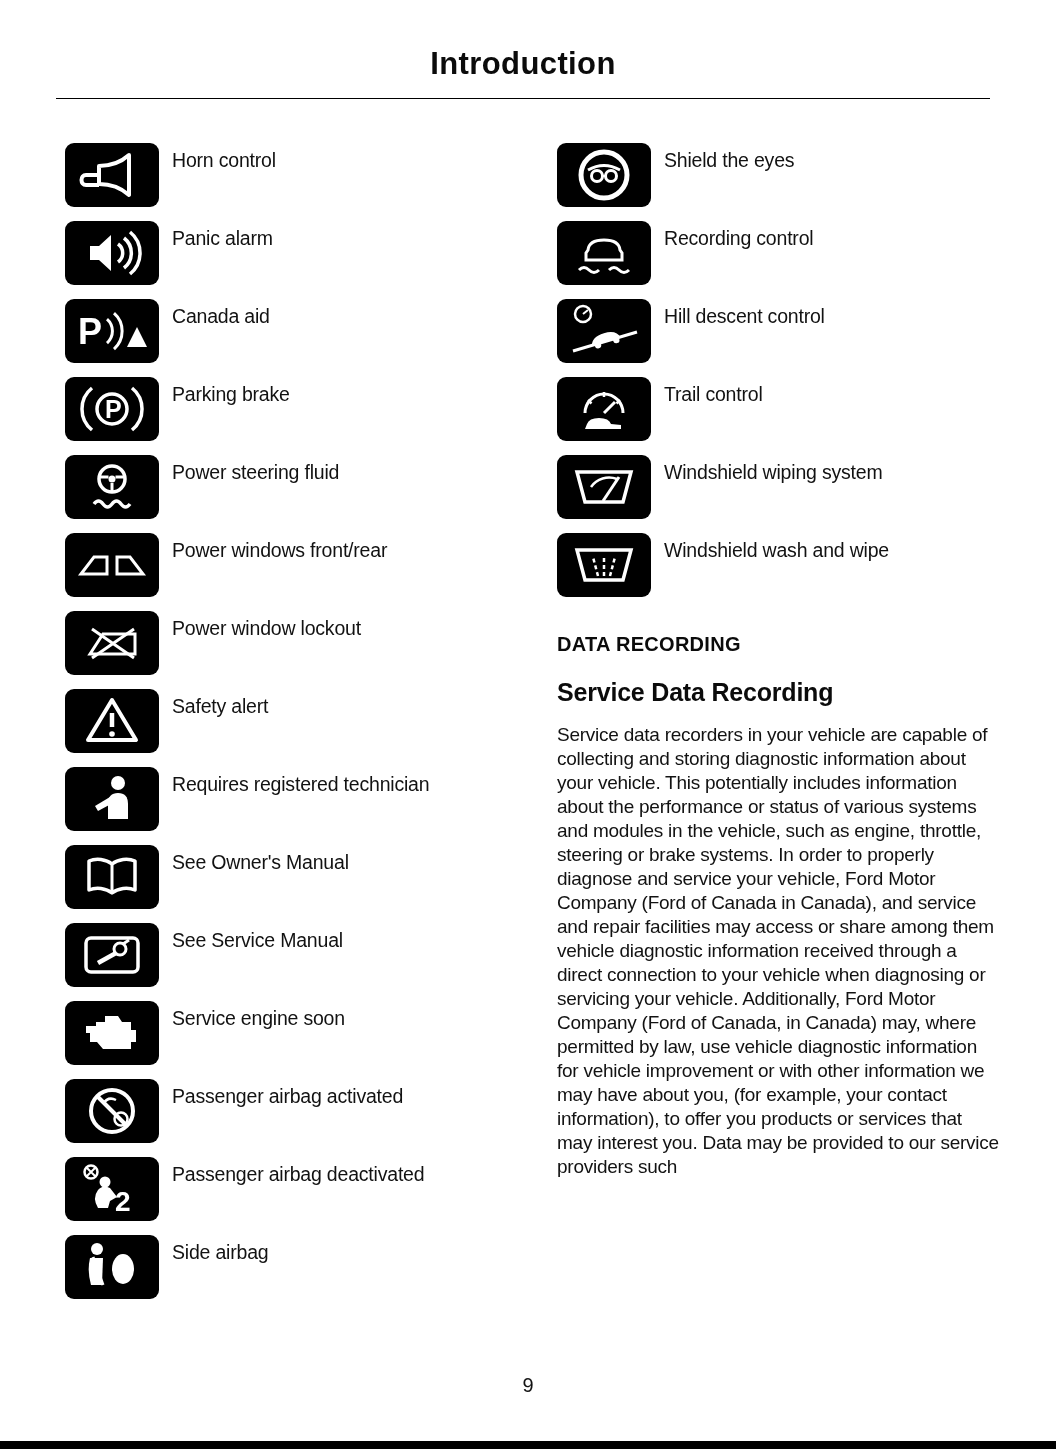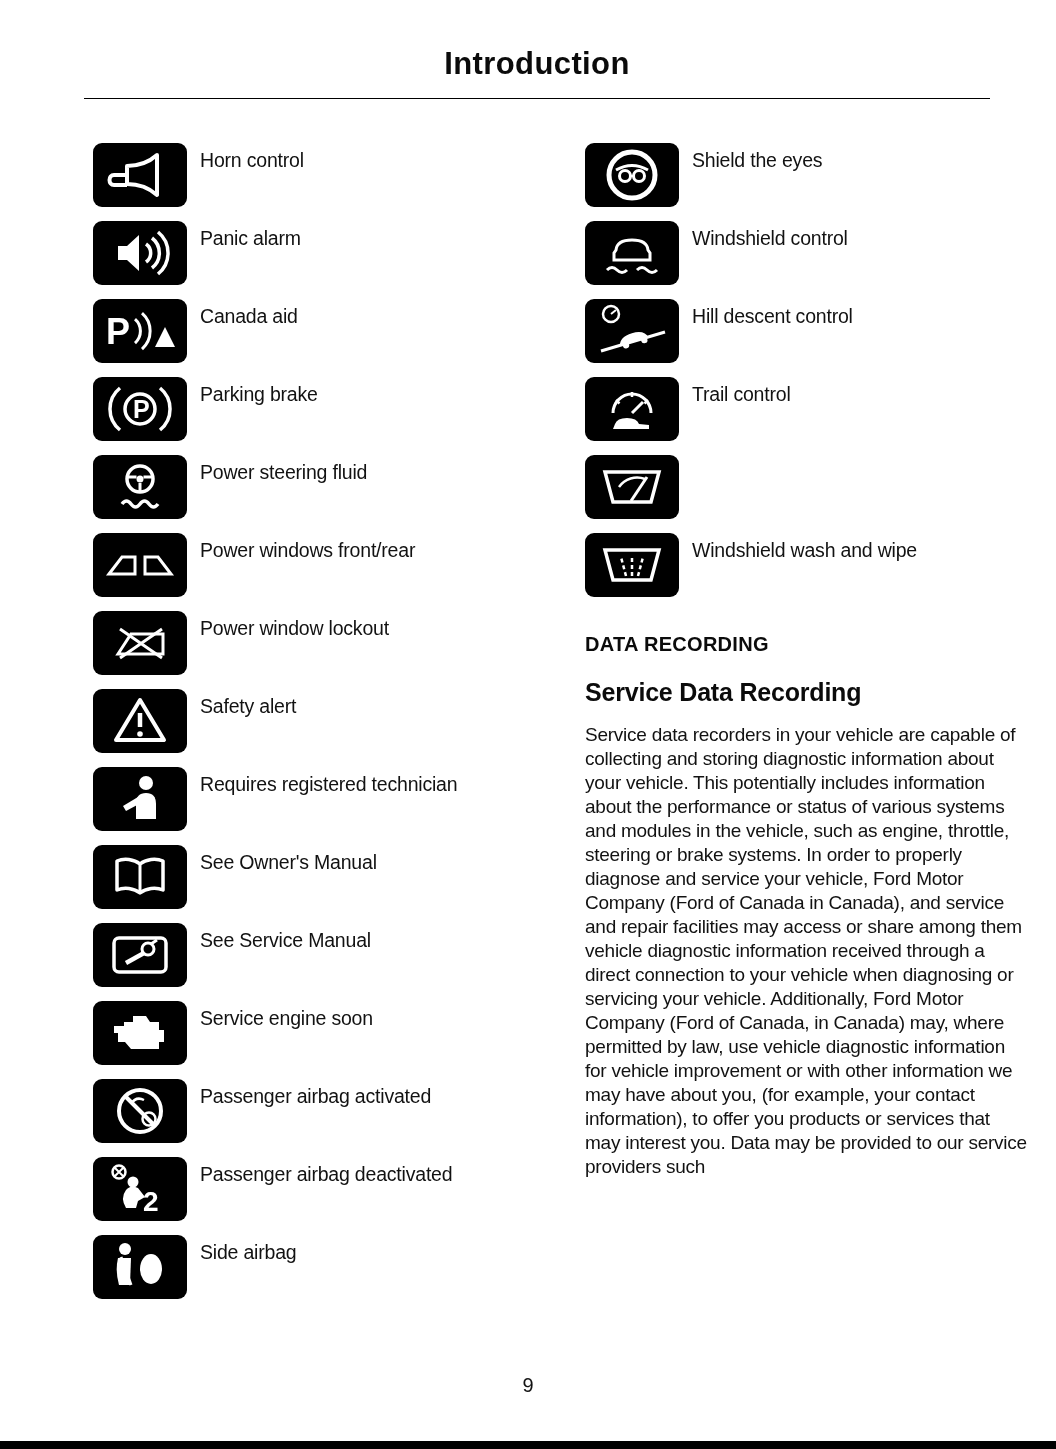--- a/index.html
+++ b/index.html
@@ -1,21 +1,21 @@
 <!DOCTYPE html>
 <html><head>
 <meta charset="utf-8">
 <style>
   * { margin:0; padding:0; box-sizing:border-box; }
   html,body { background:#ffffff; }
   body {
     width:1056px; height:1449px; position:relative; overflow:hidden;
     font-family:"Liberation Sans", sans-serif; color:#111;
   }
-  .page { padding:46px 66px 0 84px; height:100%; position:relative; }
+  .page { padding:46px 66px 0 56px; height:100%; position:relative; }
   .page-title {
     text-align:center; font-size:31px; font-weight:700; letter-spacing:.4px;
     color:#0b0b0b; margin-bottom:16px;
   }
   .title-rule { border:none; border-top:1.6px solid #000; margin:0 0 44px 0; }
   .columns { display:flex; margin-left:9px; }
   .col-left  { width:448px; flex:0 0 448px; margin-right:44px; }
   .col-right { width:443px; flex:0 0 443px; }
   .sym-row { display:flex; align-items:flex-start; margin-bottom:14px; height:64px; }
   .icon-box {
@@ -243,21 +243,21 @@
         <div class="sym-label">Shield the eyes</div>
       </div>
 
       <div class="sym-row">
         <div class="icon-box">
           <svg viewBox="0 0 94 64">
               <path d="M31 29 q1 -10 16 -10 q15 0 16 10 l2 3 v7 H29 v-7 z" fill="none" stroke="#fff" stroke-width="3"></path>
               <path d="M22 49 q5 -5 10 0 t10 0 M52 49 q5 -5 10 0 t10 0" fill="none" stroke="#fff" stroke-width="3"></path>
             </svg>
         </div>
-        <div class="sym-label">Windshield control</div>
+        <div class="sym-label">Recording control</div>
       </div>
 
       <div class="sym-row">
         <div class="icon-box">
           <svg viewBox="0 0 94 64">
               <circle cx="26" cy="15" r="8" fill="none" stroke="#fff" stroke-width="2.5"></circle>
               <path d="M26 15 L31 11" stroke="#fff" stroke-width="2"></path>
               <path d="M16 52 L80 33" stroke="#fff" stroke-width="3"></path>
               <g transform="rotate(-16 48 38)">
                 <path d="M33 43 q2 -9 15 -9 q13 0 15 9 z" fill="#fff"></path>
@@ -282,20 +282,21 @@
       </div>
 
       <div class="sym-row">
         <div class="icon-box">
           <svg viewBox="0 0 94 64">
               <path d="M20 17 H74 L66 47 H28 Z" fill="none" stroke="#fff" stroke-width="3.5"></path>
               <path d="M46 46 L62 22" stroke="#fff" stroke-width="3"></path>
               <path d="M34 32 a22 22 0 0 1 26 -8" fill="none" stroke="#fff" stroke-width="2.5"></path>
             </svg>
         </div>
+        <div class="sym-label">Windshield wiping system</div>
       </div>
 
       <div class="sym-row">
         <div class="icon-box">
           <svg viewBox="0 0 94 64">
               <path d="M20 17 H74 L66 47 H28 Z" fill="none" stroke="#fff" stroke-width="3.5"></path>
               <path d="M41 43 L36 24 M47 43 V23 M53 43 L58 24" stroke="#fff" stroke-width="2.5" stroke-dasharray="4 3"></path>
             </svg>
         </div>
         <div class="sym-label">Windshield wash and wipe</div>

